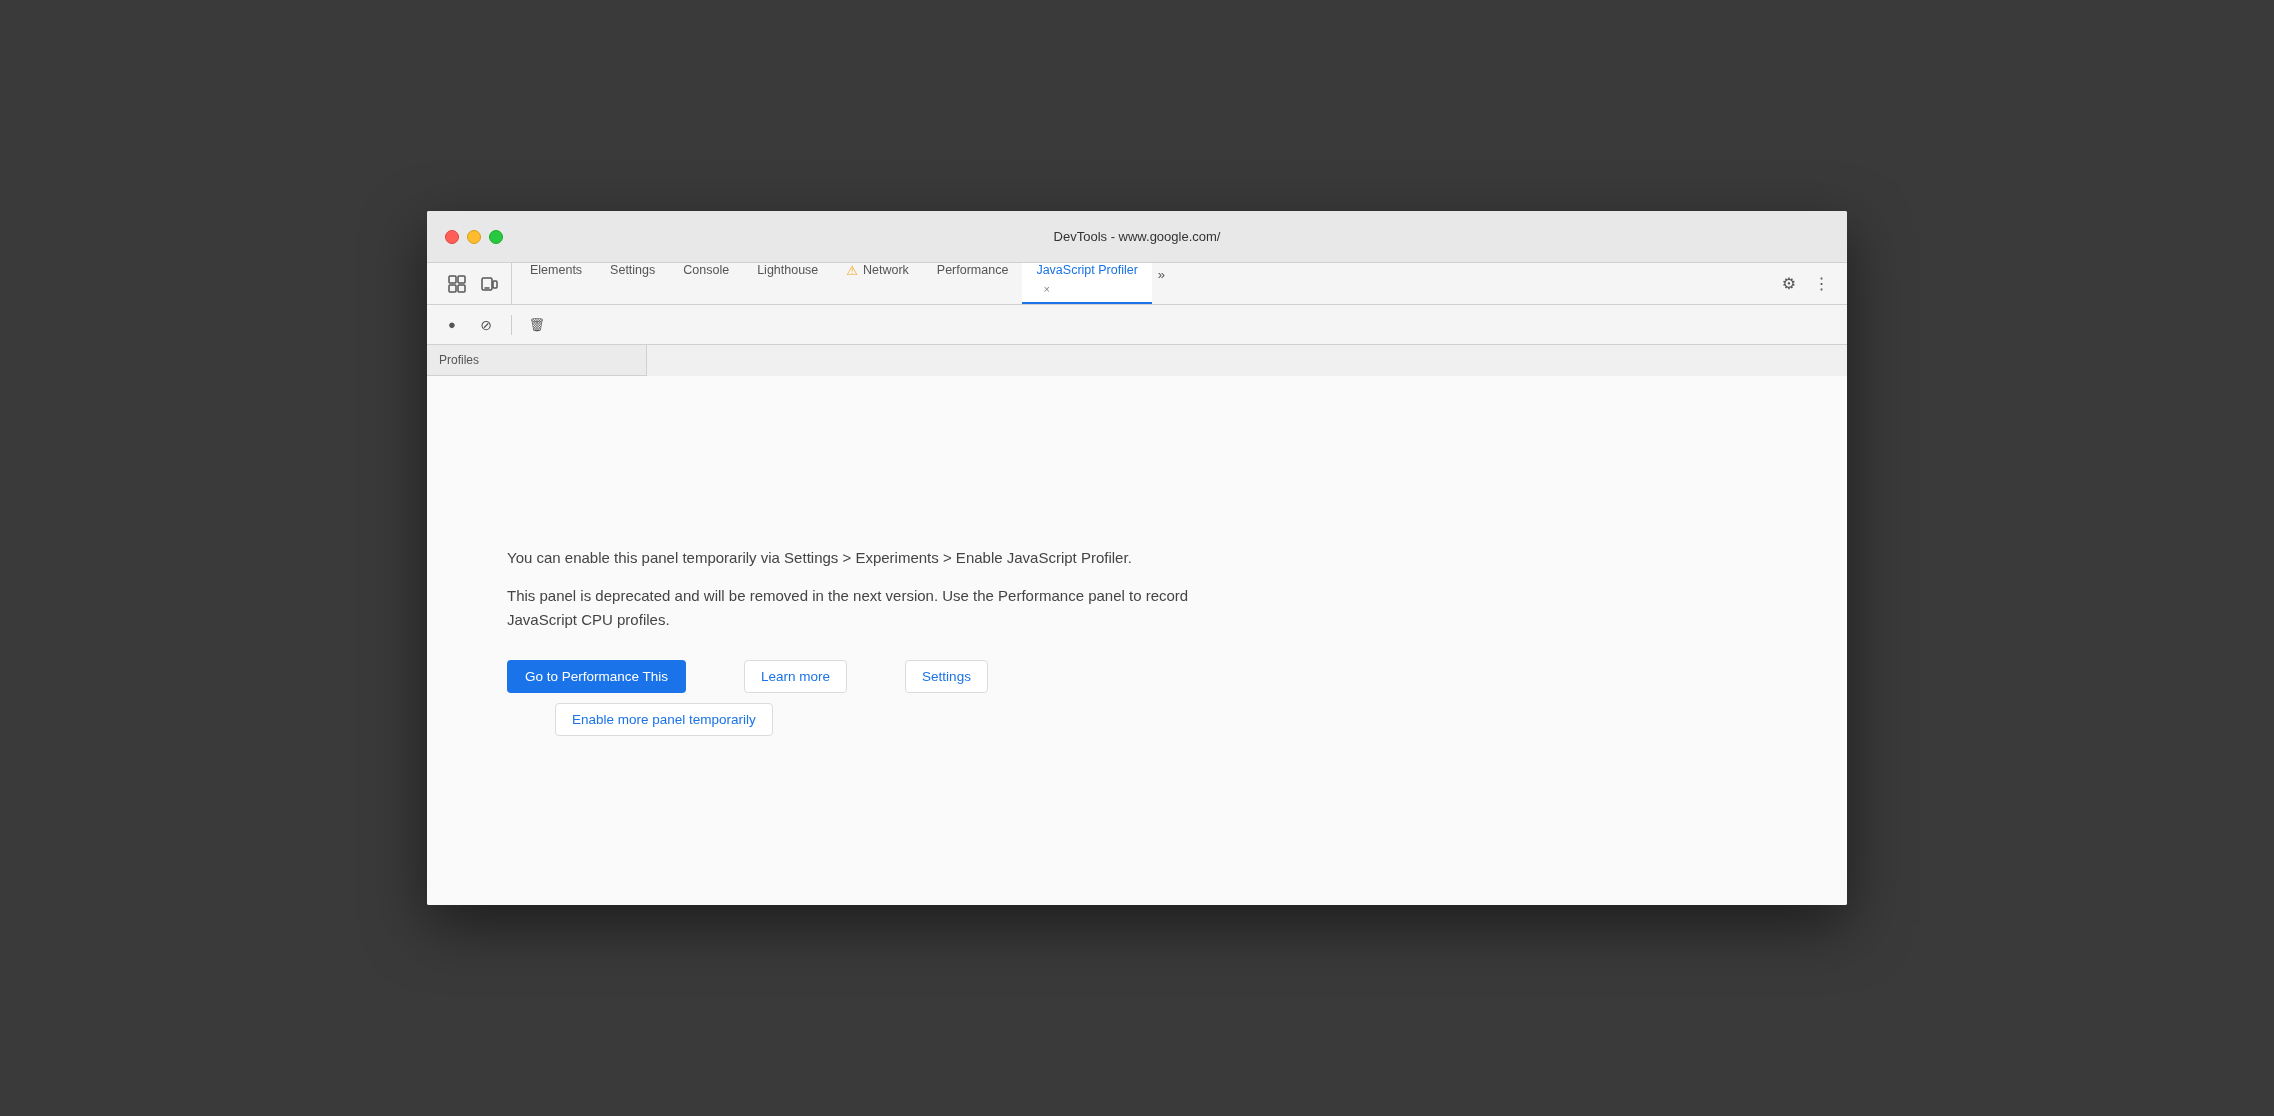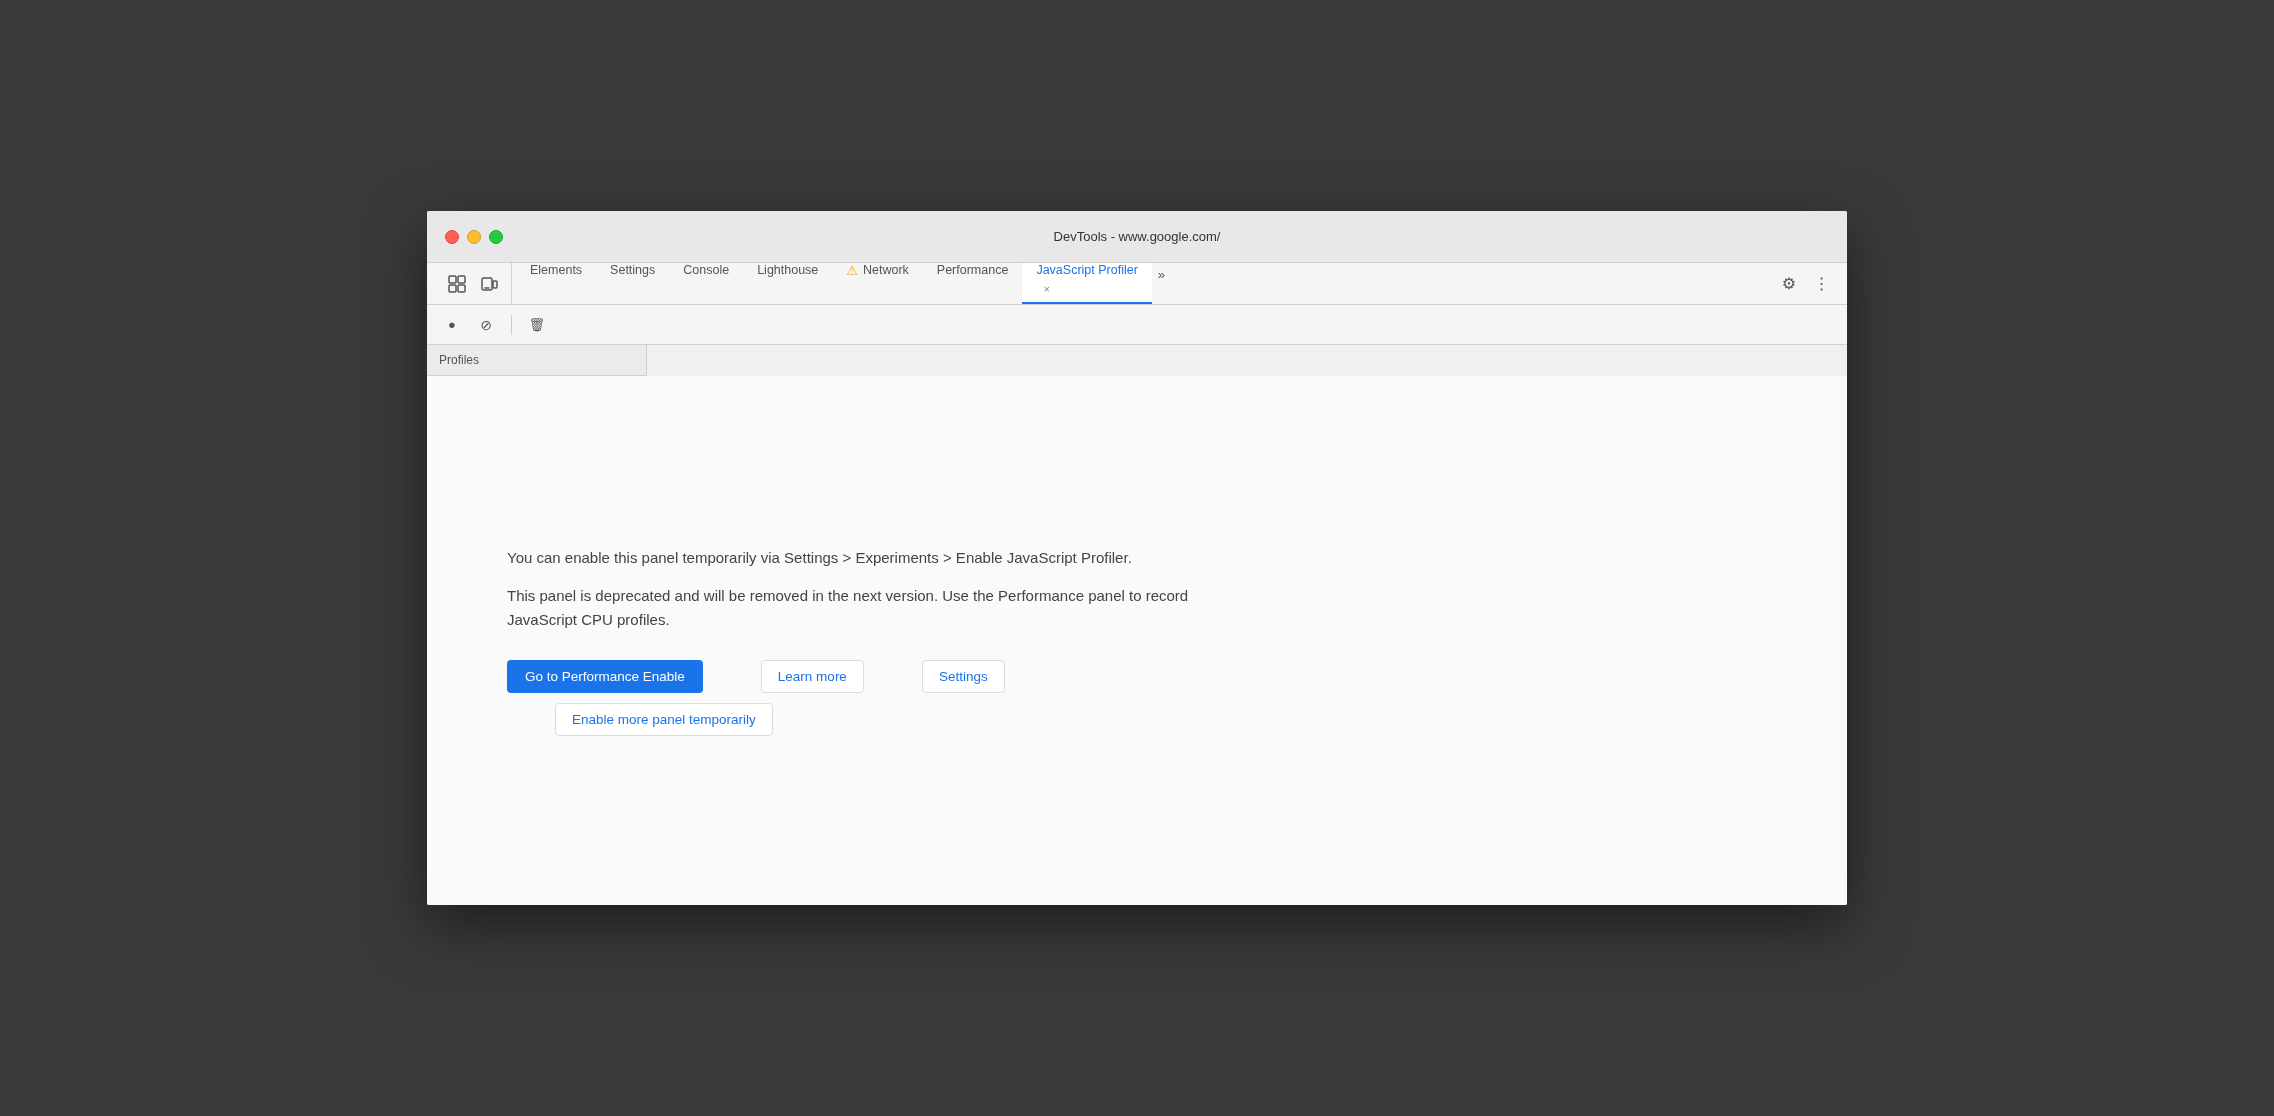--- a/index.html
+++ b/index.html
@@ -335,21 +335,21 @@
     </div>
 
     <div class="content">
       <div class="deprecation-box">
         <div class="deprecation-text">
           <p>You can enable this panel temporarily via Settings &gt; Experiments &gt; Enable JavaScript Profiler.</p>
           <p>This panel is deprecated and will be removed in the next version. Use the Performance panel to record JavaScript CPU profiles.</p>
         </div>
 
         <div class="button-row">
-          <button class="btn-primary">Go to Performance Enable</button>
+          <button class="btn-primary">Go to Performance This</button>
           <button class="btn-outline">Learn more</button>
           <button class="btn-outline">Settings</button>
           <button class="btn-outline">Enable more panel temporarily</button>
         </div>
       </div>
     </div>
   </div>
 </div>
 
 </body></html>

